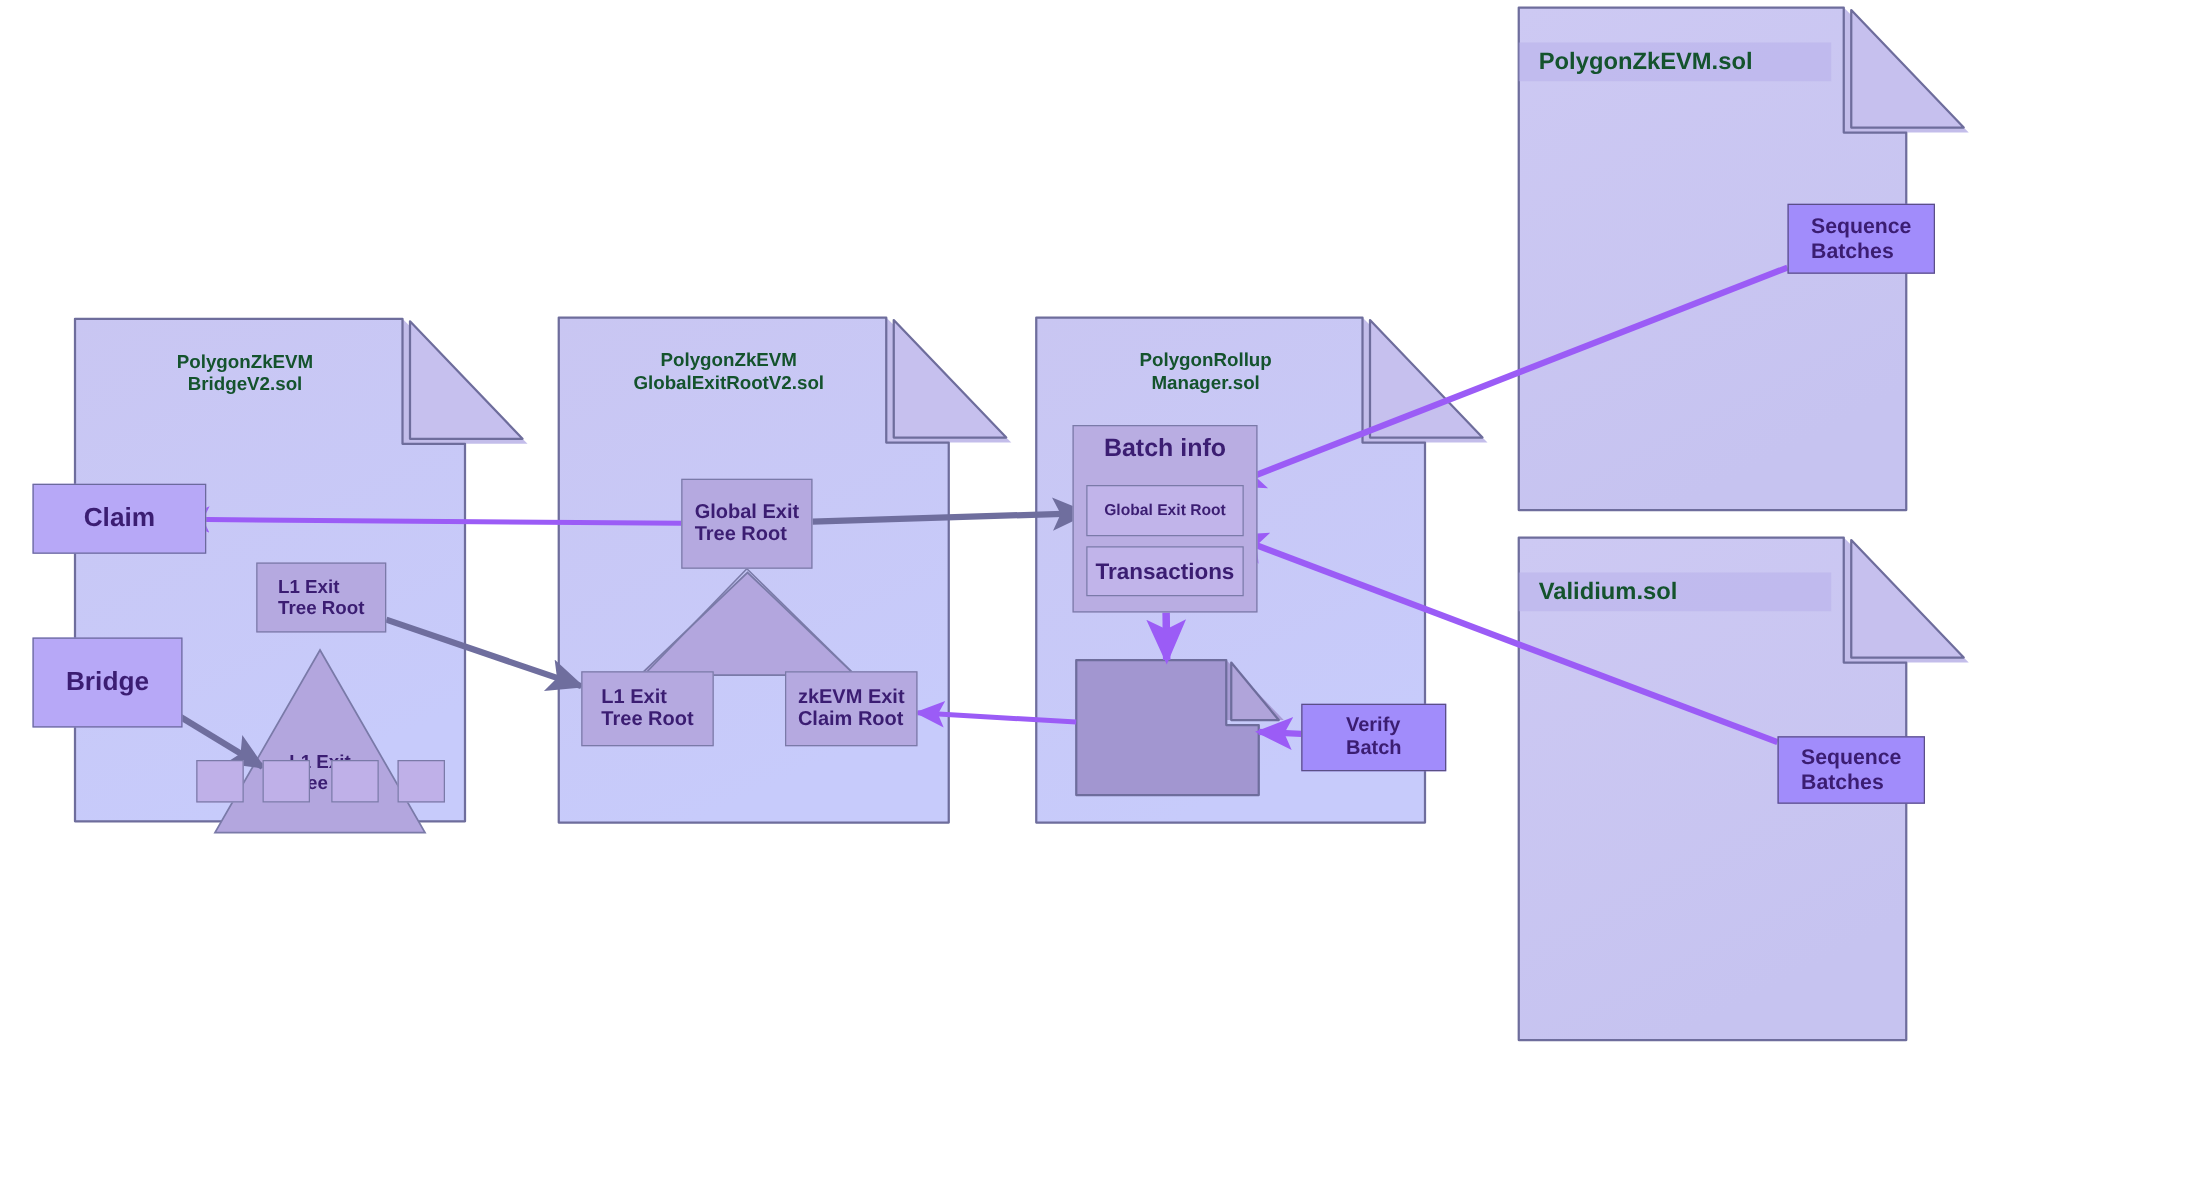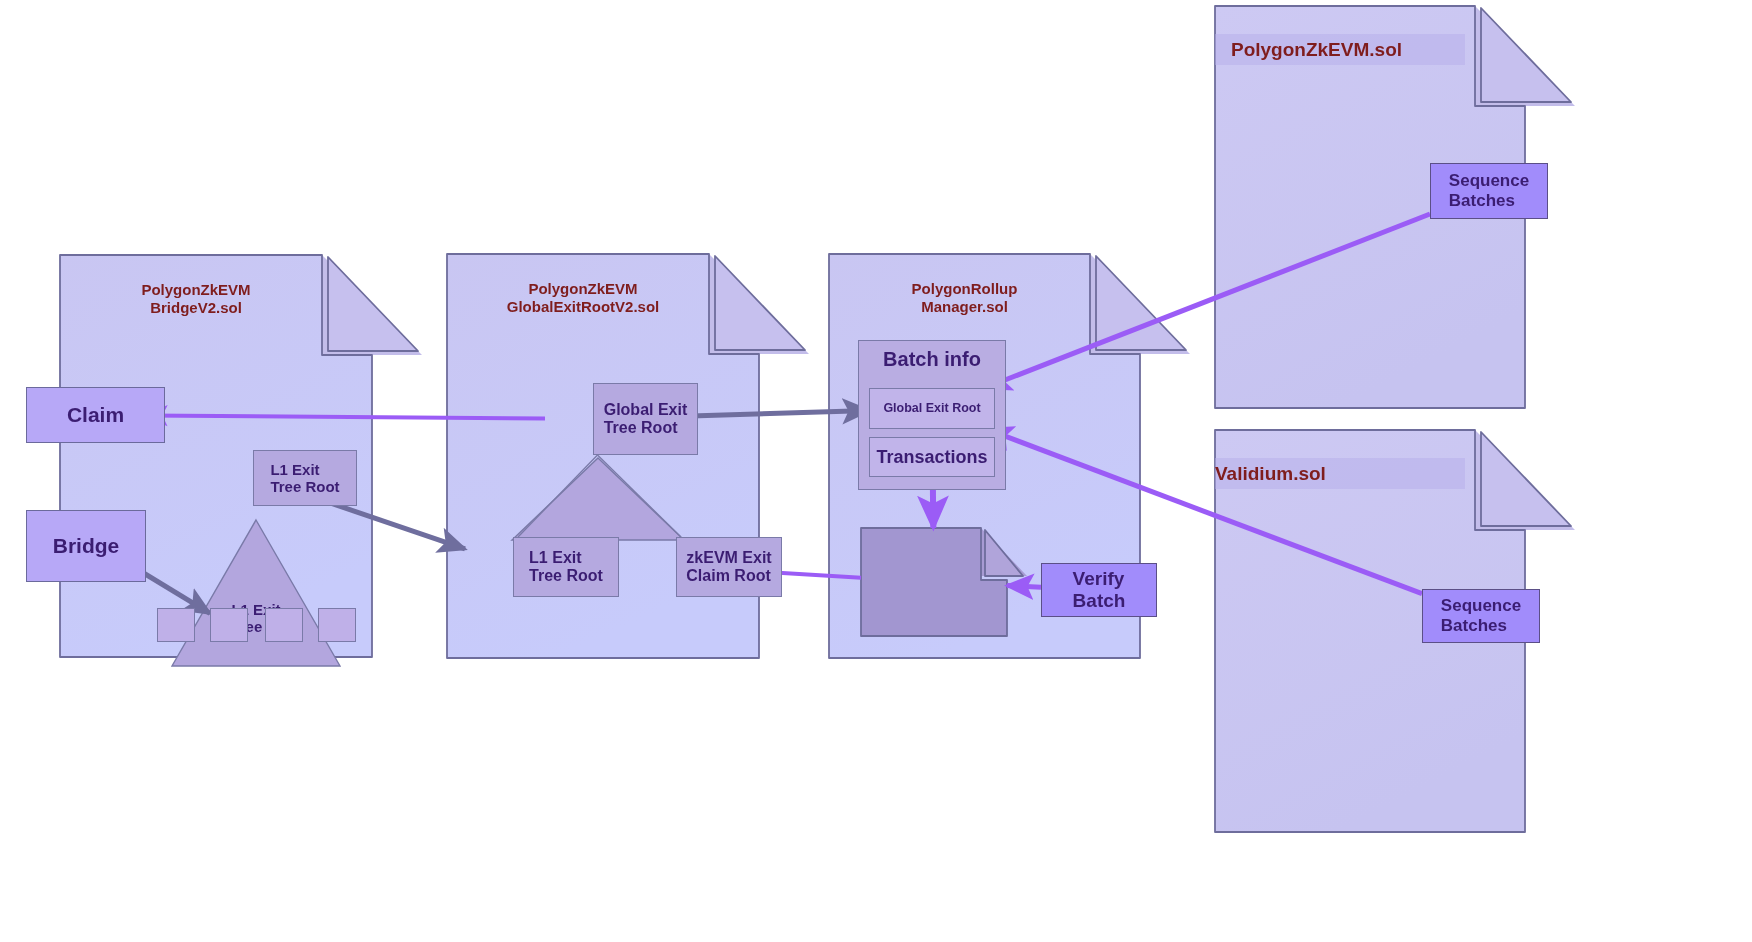--- a/index.html
+++ b/index.html
@@ -27,30 +27,29 @@
   
   .chip{
     background:#b7a8f7;
     border:1.6px solid #6b6a9c;
   }
   .chip.vivid{ background:#a18cfb; border:1.8px solid #5b4f87; }
   
   .inner{
     background:#b5a9e0;
     border:1.6px solid #7a7aa8;
-    margin-left:48px;
   }
   .inner2{
     background:#c1b4ea;
     border:1.5px solid #7a7aa8;
   }
   
   .doctitle{
     position:absolute;
-    color:#7f1d1d;
+    color:#14532d;
     font-weight:bold;
     text-align:center;
     line-height:1.22;
     white-space:pre-line;
     z-index:4;
   }
   .leaf{
     position:absolute;background:#bfb0e8;border:1.5px solid #7a7aa8;box-sizing:border-box;
   }
 </style>
@@ -121,21 +120,21 @@
 Tree</div>
       <div class="node inner" style="left: 545px; top: 383px; width: 105px; height: 72px; font-size: 16px;"><span>Global Exit
 Tree Root</span></div>
       <div class="node inner" style="left: 465px; top: 537px; width: 106px; height: 60px; font-size: 16px;"><span>L1 Exit
 Tree Root</span></div>
       <div class="node inner" style="left: 628px; top: 537px; width: 106px; height: 60px; font-size: 16px;"><span>zkEVM Exit
 Claim Root</span></div>
       <div class="node" style="left: 858px; top: 340px; width: 148px; height: 150px; font-size: 20px; background: rgb(185, 173, 226); border: 1.6px solid rgb(122, 122, 168); align-items: flex-start; padding-top: 7px;"><span>Batch info</span></div>
       <div class="node inner2" style="left: 869px; top: 388px; width: 126px; height: 41px; font-size: 12.5px;"><span>Global Exit Root</span></div>
       <div class="node inner2" style="left: 869px; top: 437px; width: 126px; height: 40px; font-size: 18px;"><span>Transactions</span></div>
-      <div class="node chip vivid" style="left: 1041px; top: 563px; width: 116px; height: 54px; font-size: 19px;"><span>Verify
+      <div class="node chip vivid" style="left: 1041px; top: 563px; width: 116px; height: 54px; font-size: 16px;"><span>Verify
 Batch</span></div>
       <div class="node chip vivid" style="left: 1430px; top: 163px; width: 118px; height: 56px; font-size: 17px;"><span>Sequence
 Batches</span></div>
       <div class="node chip vivid" style="left: 1422px; top: 589px; width: 118px; height: 54px; font-size: 17px;"><span>Sequence
 Batches</span></div>
       <div class="leaf" style="left: 157px; top: 608px; width: 38px; height: 34px;"></div>
       <div class="leaf" style="left: 210px; top: 608px; width: 38px; height: 34px;"></div>
       <div class="leaf" style="left: 265px; top: 608px; width: 38px; height: 34px;"></div>
       <div class="leaf" style="left: 318px; top: 608px; width: 38px; height: 34px;"></div>
     </div>
@@ -161,14 +160,14 @@
         <line x1="1422" y1="593.7003642987249" x2="986.2385542168674" y2="429" stroke="#9b5cf6" stroke-width="5" marker-end="url(#ahVio)" stroke-linecap="butt"></line>
       </g>
   </svg>
 <div class="doctitle" style="left: 60px; width: 272px; top: 281px; font-size: 15px;">PolygonZkEVM
 BridgeV2.sol</div>
     <div class="doctitle" style="left: 447px; width: 272px; top: 280px; font-size: 15px;">PolygonZkEVM
 GlobalExitRootV2.sol</div>
     <div class="doctitle" style="left: 829px; width: 271px; top: 280px; font-size: 15px;">PolygonRollup
 Manager.sol</div>
     <div class="doctitle " style="left: 1215px; width: 250px; top: 34px; font-size: 19px; text-align: left; padding-left: 16px; box-sizing: border-box; background: rgba(181, 173, 233, 0.5); padding-top: 4px; padding-bottom: 4px;">PolygonZkEVM.sol</div>
-    <div class="doctitle " style="left: 1215px; width: 250px; top: 458px; font-size: 19px; text-align: left; box-sizing: border-box; background: rgba(181, 173, 233, 0.5); padding-top: 4px; padding-bottom: 4px;">Validium.sol</div>
+    <div class="doctitle " style="left: 1215px; width: 250px; top: 458px; font-size: 19px; text-align: left; padding-left: 16px; box-sizing: border-box; background: rgba(181, 173, 233, 0.5); padding-top: 4px; padding-bottom: 4px;">Validium.sol</div>
   </div>
 
 </body></html>

